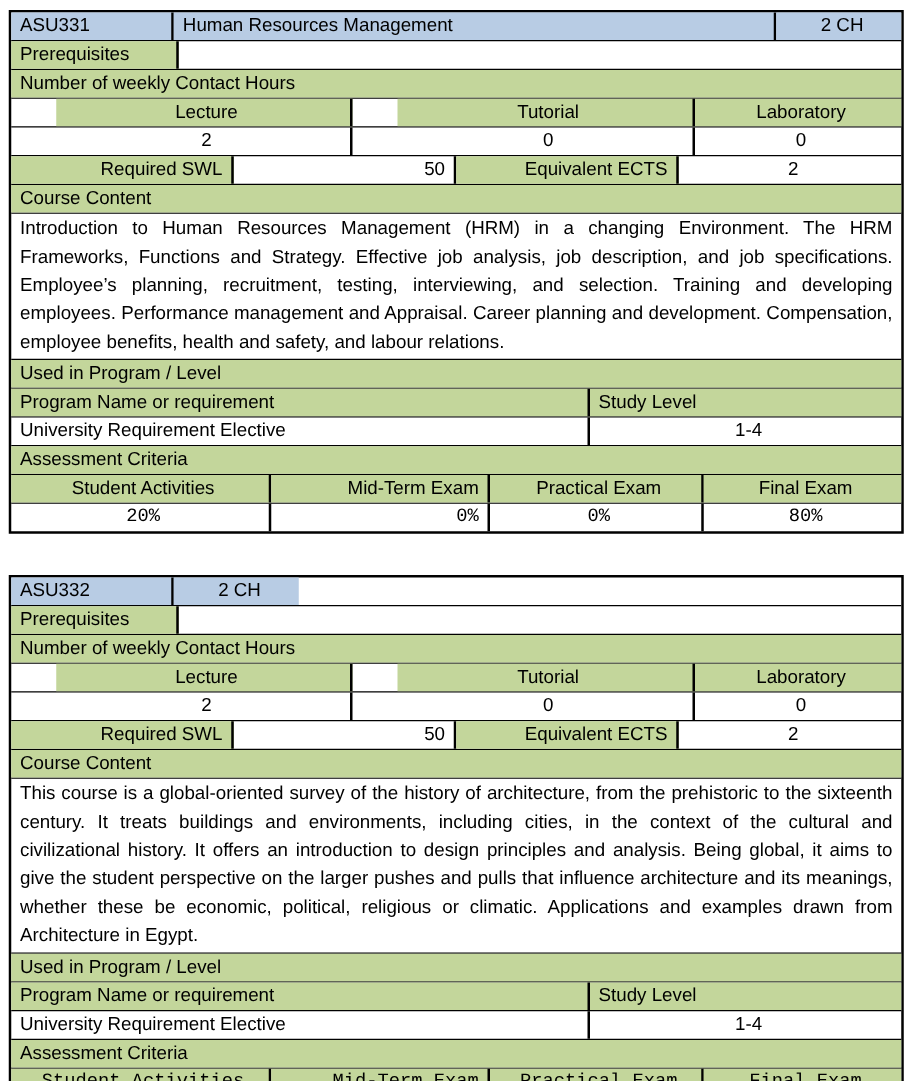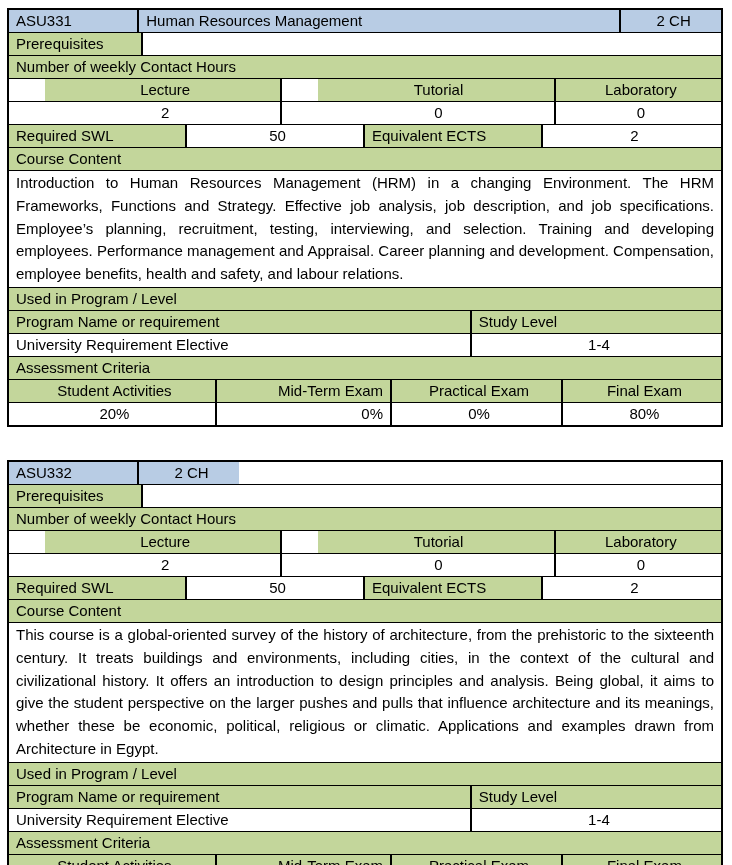--- a/index.html
+++ b/index.html
@@ -17,21 +17,21 @@
   .course-table{
     border:2px solid var(--border);
     background:#fff;
   }
   .course-table + .course-table{margin-top:33px;}
   .row{
     display:flex;
     align-items:stretch;
     border-bottom:1.5px solid var(--border);
   }
-  .row:last-child{border-bottom:0;}
+  .row:last-child{border-bottom:0;font-family:Liberation Mono, monospace;}
   .cell{
     box-sizing:border-box;
     border-right:2px solid var(--border);
     padding:1px 7px 1px 7px;
     font-size:15px;
     line-height:20px;
     min-height:21px;
     overflow:hidden;
   }
   .cell:last-child{border-right:0;}
@@ -43,21 +43,21 @@
     text-align:justify;
     line-height:22.8px;
     padding-top:1px;
     padding-bottom:1px;
   }
   
   .w-code{width:18.3%;}
   .w-credit{width:14%;}
   .w-prereq{width:18.8%;}
   .w-third{width:33.333%;margin-left:36px;}
-  .w-quarter{width:25%;}
+  .w-quarter{width:25%;text-align:right;}
   .w-prog{width:65%;}
   .w-a1{width:29.2%;}
   .w-a2{width:24.6%;text-align:right;}
   .w-a3{width:24%;}
 </style>
 </head>
 <body>
 
 <div class="page">
 

